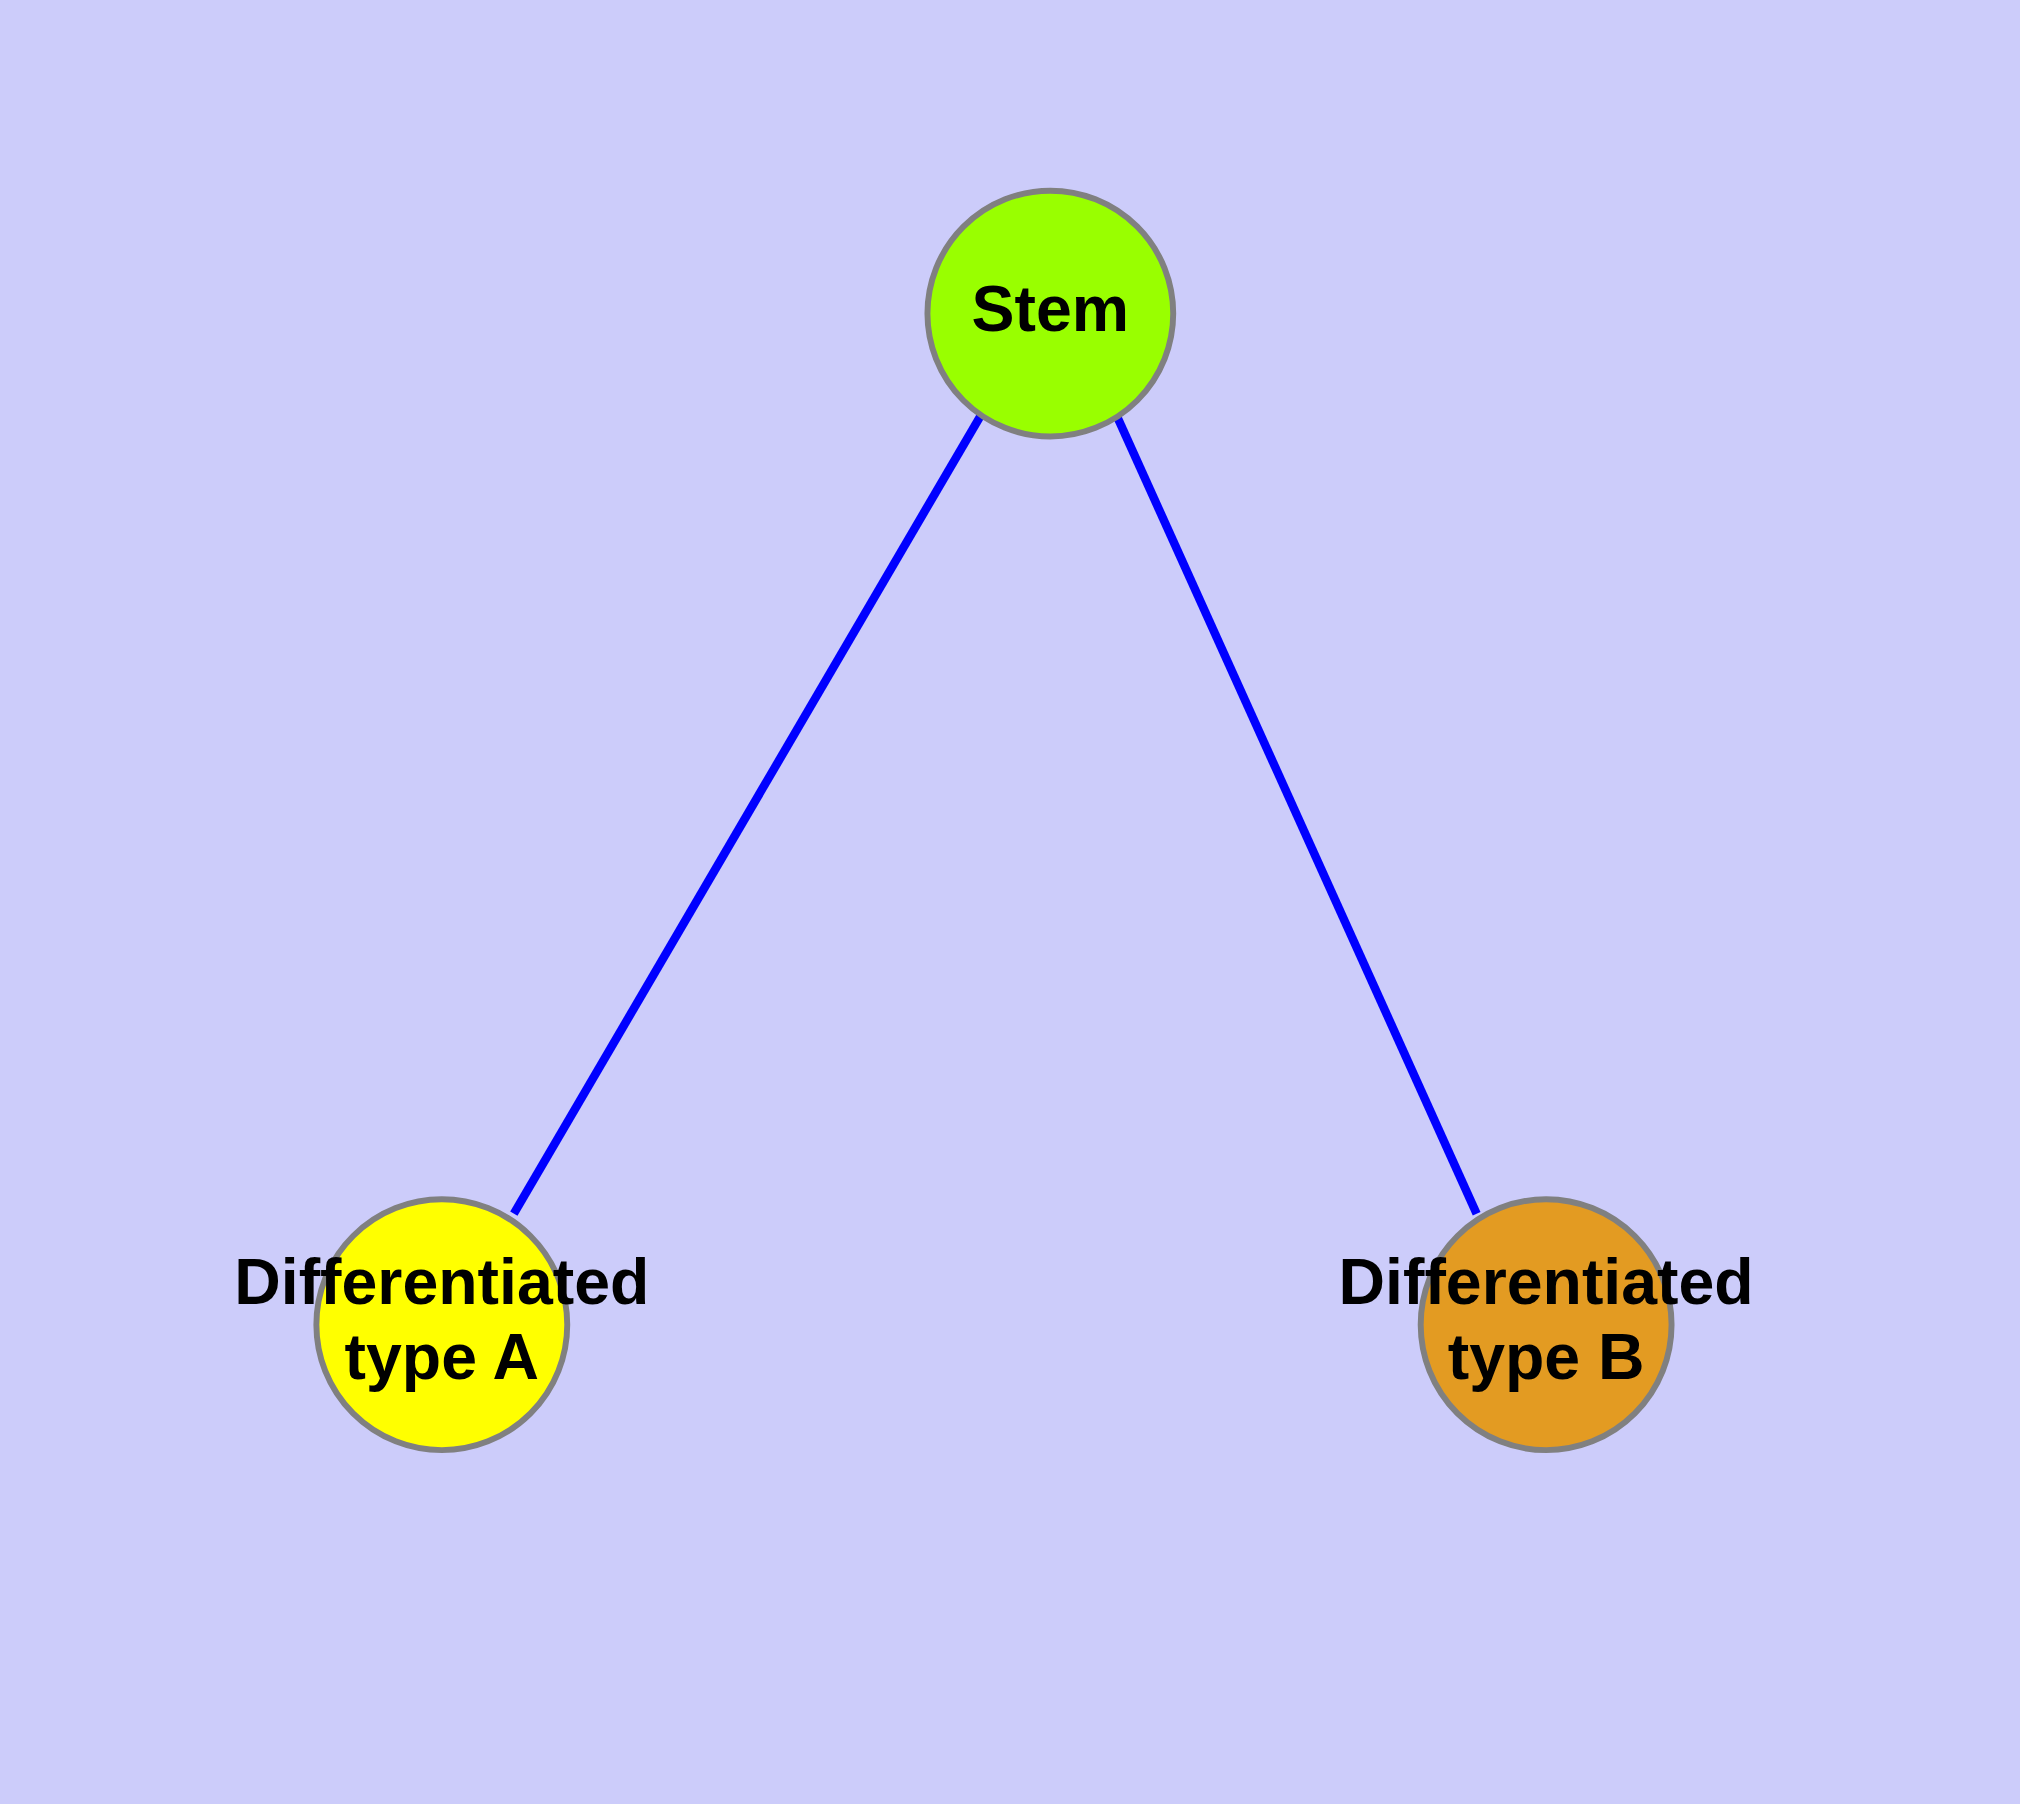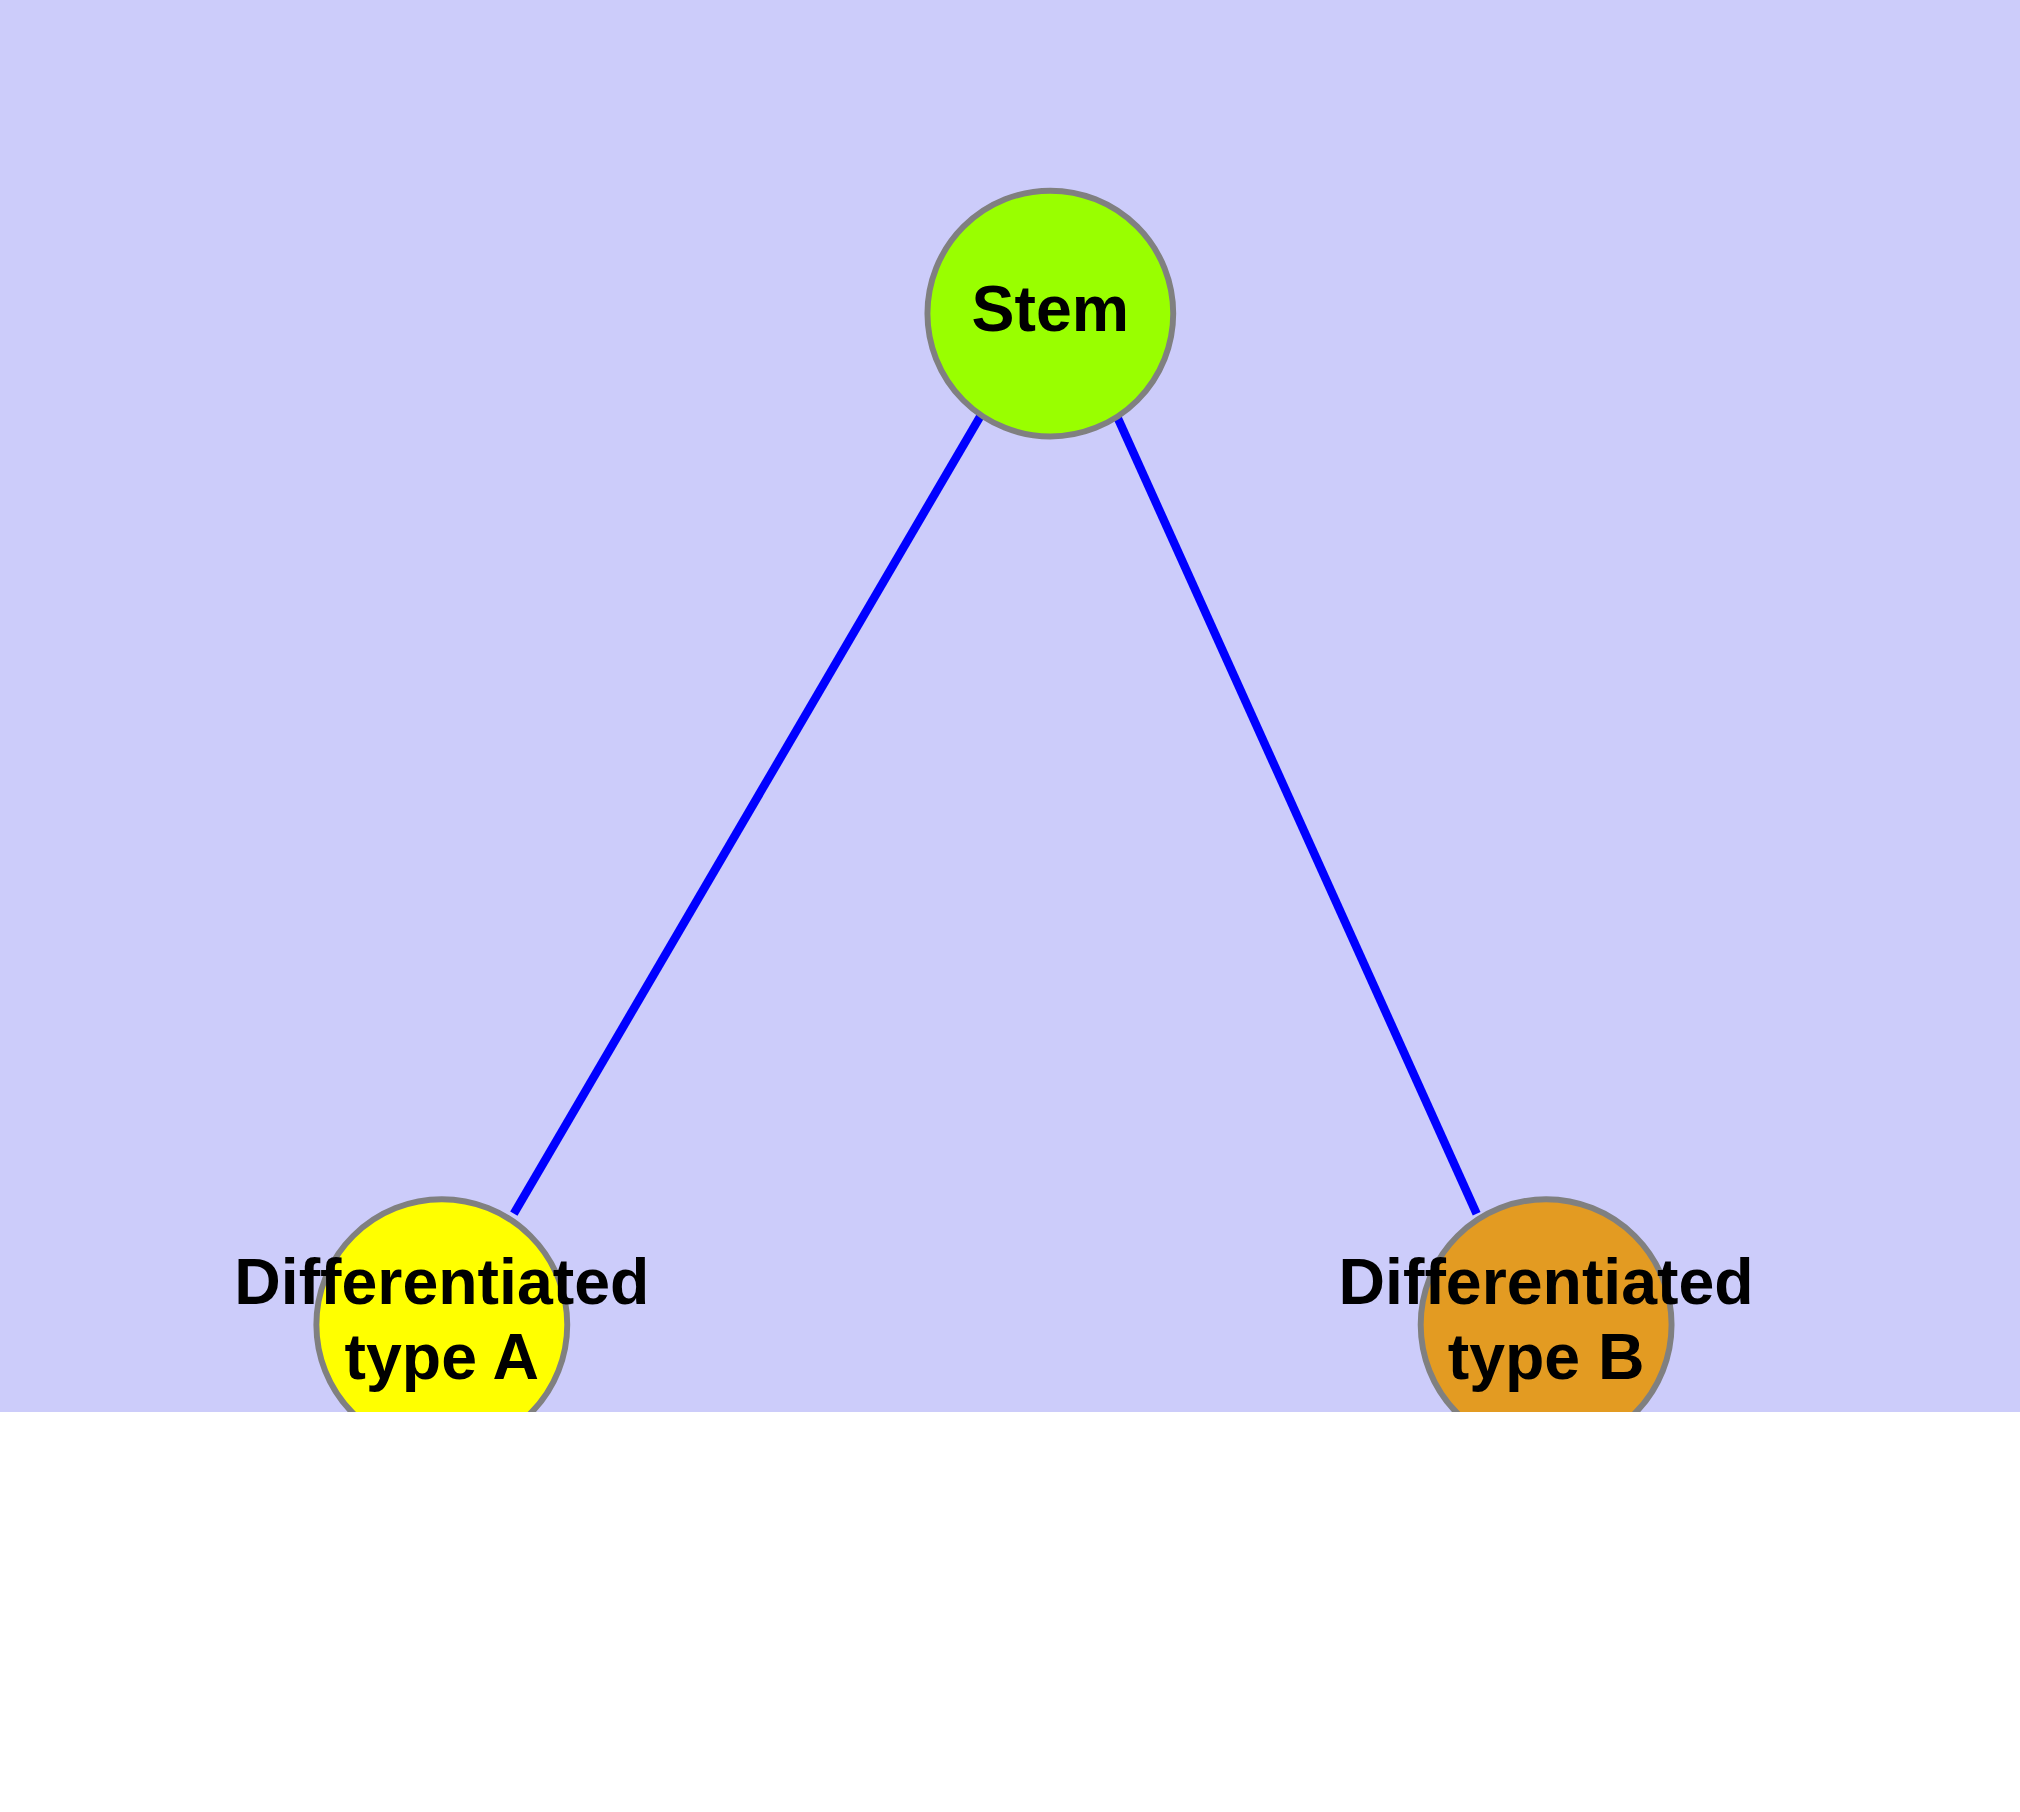--- a/index.html
+++ b/index.html
@@ -35,21 +35,21 @@
   .node-circle {
     stroke: #808080;
   }
   .edge-line {
     stroke-linecap: butt;
   }
 </style>
 </head>
 <body>
 
-<div id="canvas" style="width: 2021px; height: 1412px; background: rgb(204, 204, 250);">
+<div id="canvas" style="width: 2021px; height: 1804px; background: rgb(204, 204, 250);">
   <svg id="graph-svg" viewBox="0 0 2384 2138" xmlns="http://www.w3.org/2000/svg">
 
     <rect id="bg-rect" x="0" y="0" width="2384" height="2138" fill="#ccccfa"></rect>
 
     <g id="edges-layer">
         <line class="edge-line" x1="1157" y1="490" x2="606" y2="1432" stroke="#0000ff" stroke-width="10"></line>
         <line class="edge-line" x1="1318" y1="492" x2="1742" y2="1432" stroke="#0000ff" stroke-width="10"></line>
       </g>
     <g id="nodes-layer">
         <g>

